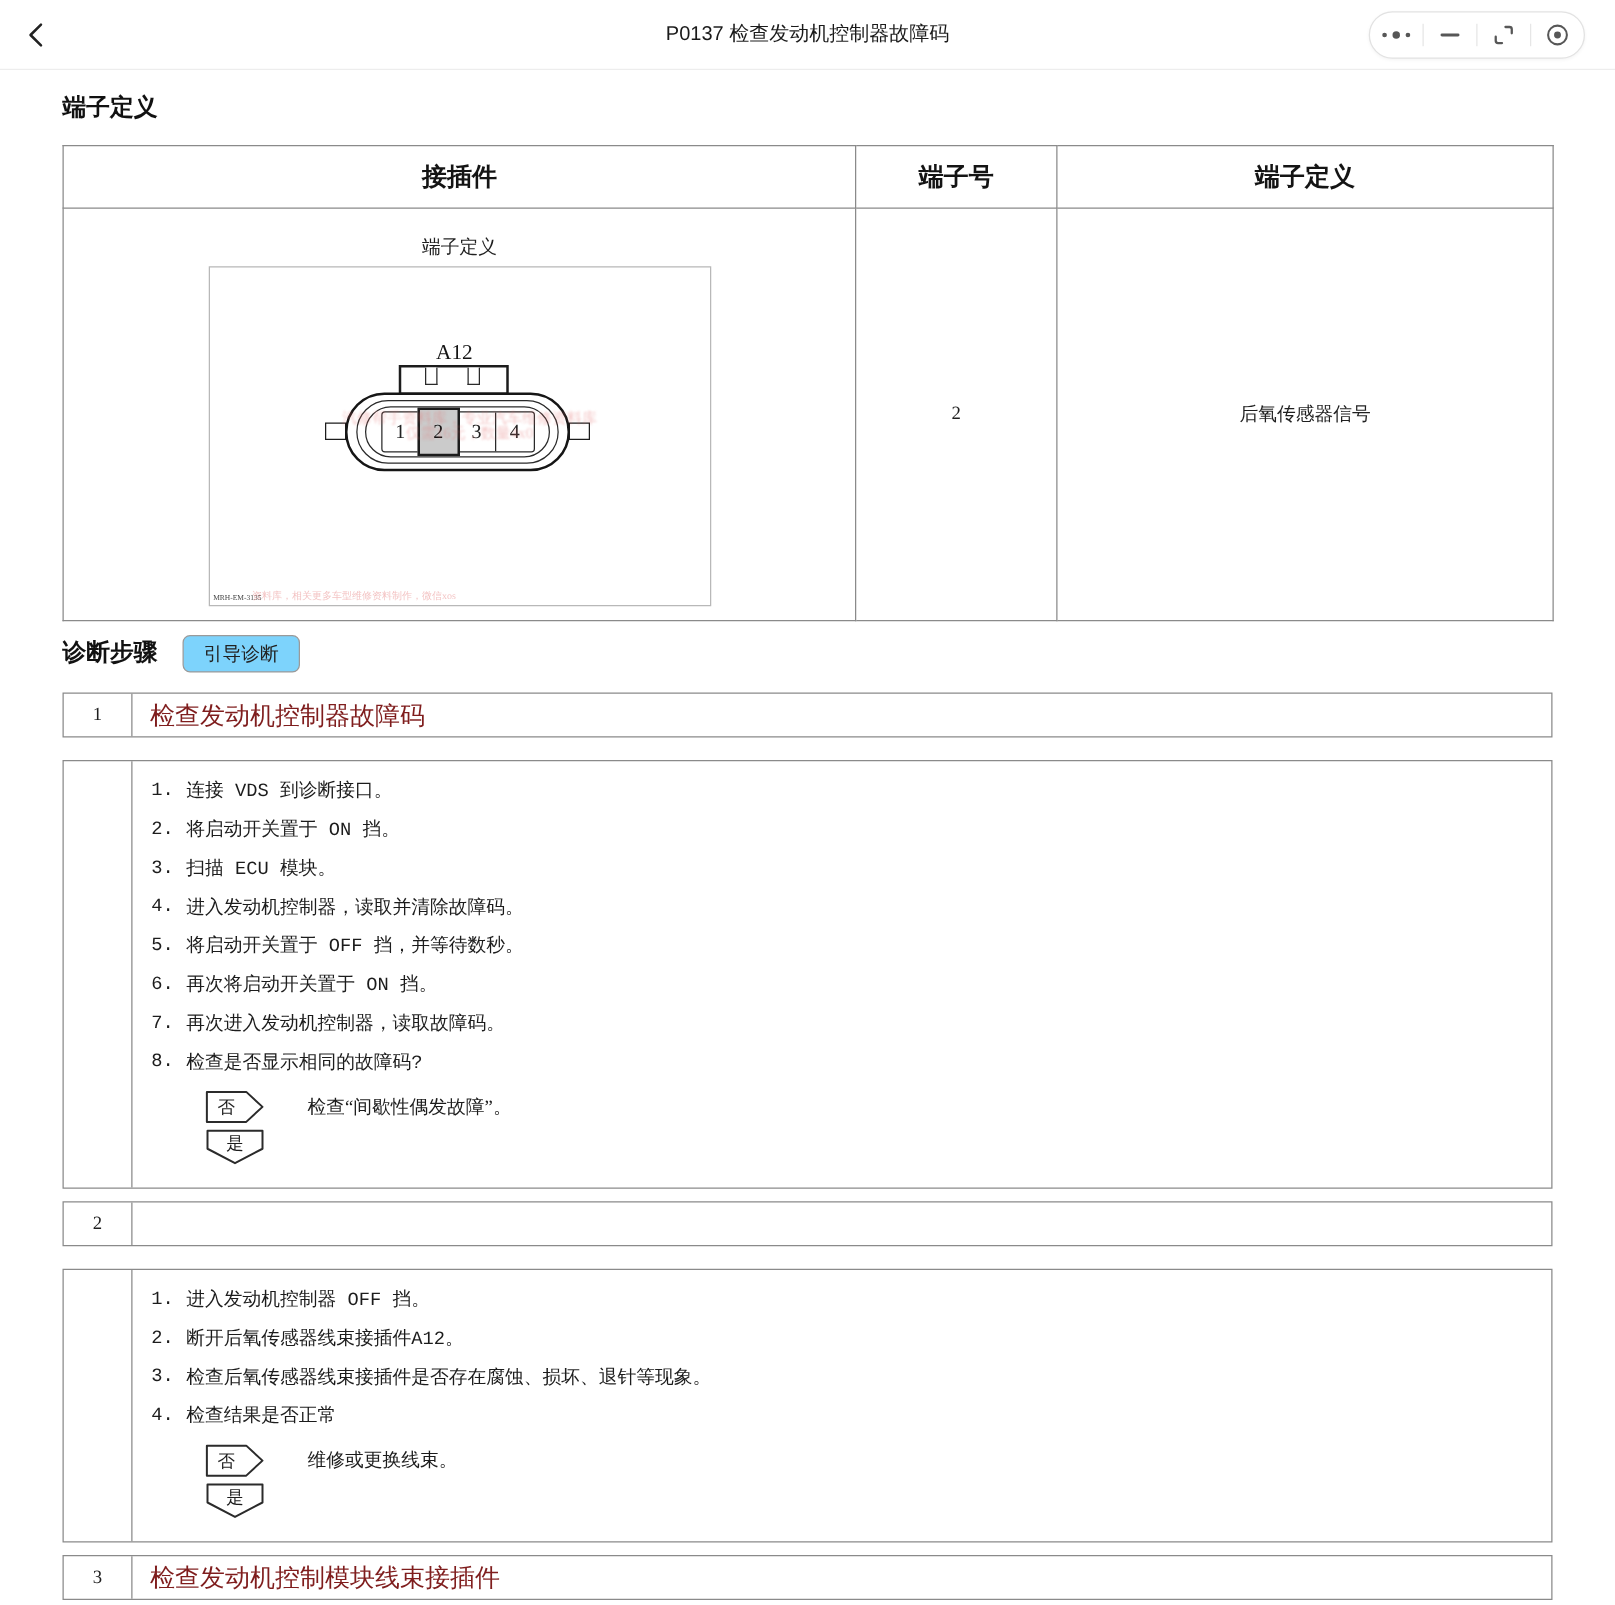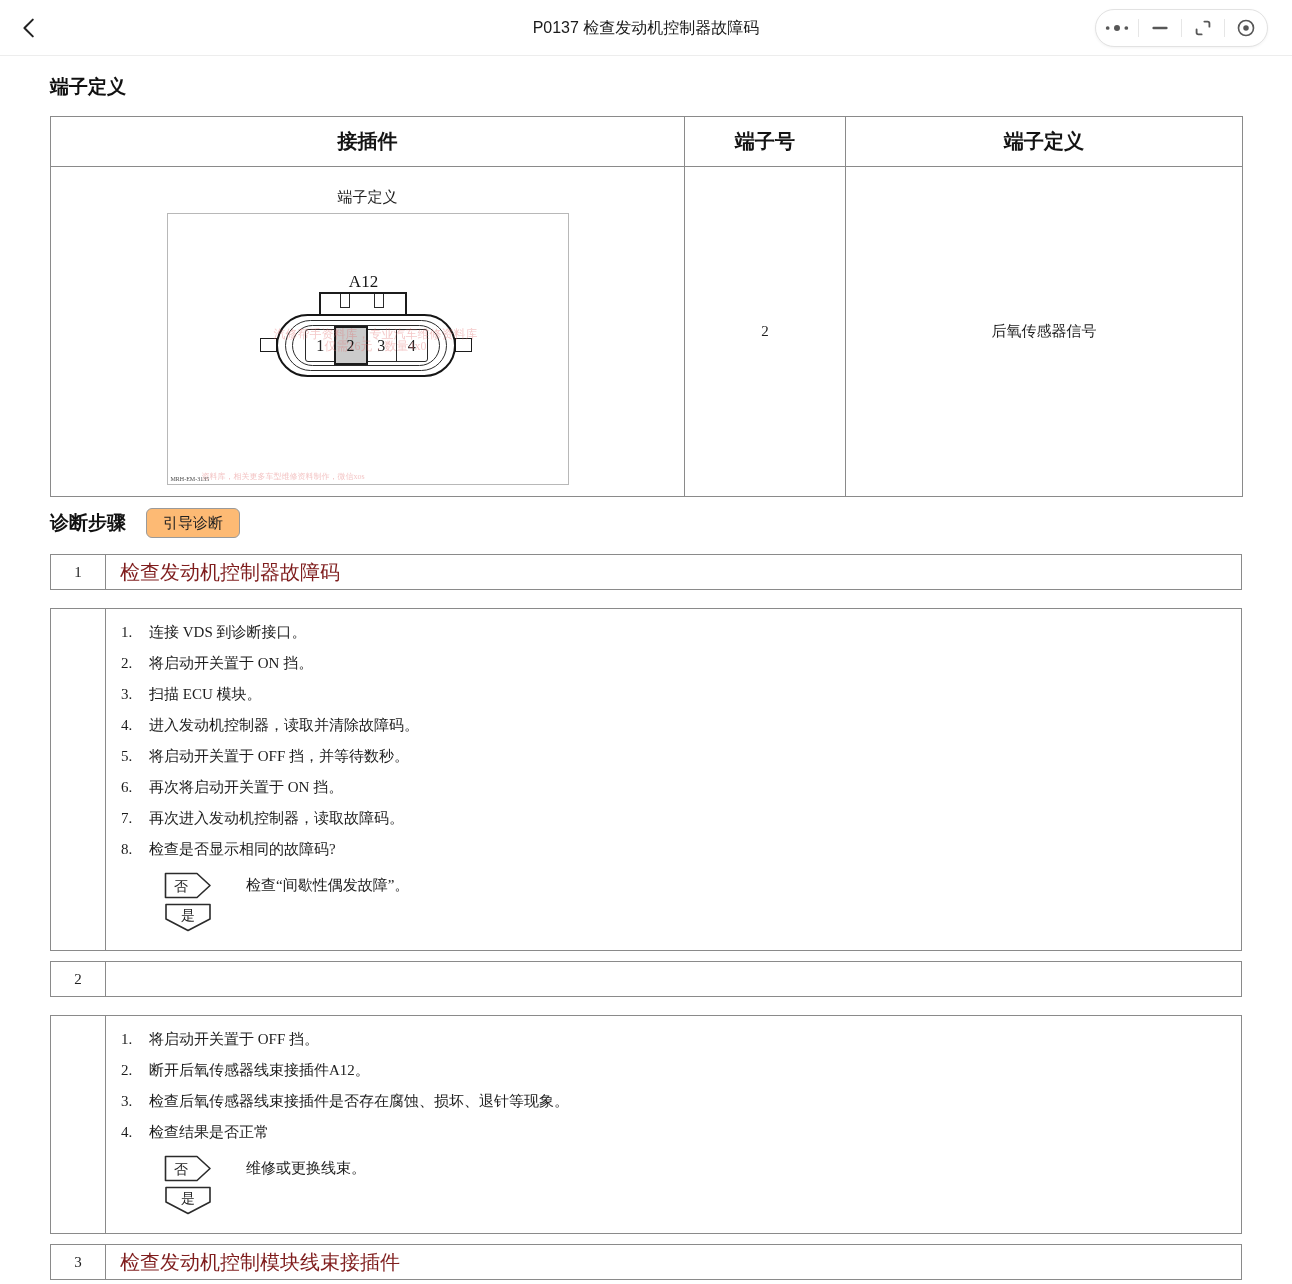--- a/index.html
+++ b/index.html
@@ -55,35 +55,35 @@
           display:flex; align-items:center; justify-content:center; font-size:16px; z-index:3; color:#111; }
   .wm-mid { left:58px; top:114px; width:300px; z-index:4; color:rgba(226,110,110,.38);
             font-size:12px; line-height:12px; filter:blur(.7px); white-space:nowrap; overflow:hidden; }
   .corner-code { left:3px; bottom:2px; font-size:6px; color:#4a4a4a; z-index:5; }
   .wm-bottom { left:34px; bottom:2px; font-size:8px; color:rgba(226,110,110,.42);
                filter:blur(.4px); white-space:nowrap; z-index:5; }
 
   
   .steps-head { display:flex; align-items:center; gap:20px; margin:11px 0 16px; }
   .steps-head .section-title { margin:0; }
-  .guide-btn { height:30px; padding:0 16px; background:#fdba74; border:1px solid #9a9a9a;
+  .guide-btn { height:30px; padding:0 16px; background:#7dd3fc; border:1px solid #9a9a9a;
                border-radius:6px; font-size:15px; color:#222; cursor:pointer;
                font-family:"Liberation Sans", sans-serif; }
   .step-row { display:flex; border:1px solid #8a8a8a; height:36px; }
   .step-row.gap { margin-top:10px; }
   .step-no { width:55px; border-right:1px solid #8a8a8a; display:flex; align-items:center; justify-content:center;
              font-family:"Liberation Serif","DejaVu Serif",serif; font-size:15px; }
   .step-title { flex:1; display:flex; align-items:center; padding-left:14px; font-size:20px; color:#7f1d1d; }
 
   .content-box { display:flex; border:1px solid #8a8a8a; margin-top:18px; }
   .box-gutter { width:55px; border-right:1px solid #8a8a8a; }
   .box-main { flex:1; padding:8px 20px 18px 15px;
               font-family:"Liberation Serif","DejaVu Serif",serif; }
   ol.diag-list { list-style:none; margin:0; padding:0; counter-reset:step; }
-  ol.diag-list li { counter-increment:step; display:flex; align-items:center; height:31px; font-size:15px; color:#1c1c1c; }
+  ol.diag-list li { counter-increment:step; display:flex; align-items:center; height:31px; font-size:15px; color:#1c1c1c;font-family:Liberation Mono, monospace; }
   ol.diag-list li::before { content:counter(step) "."; flex:0 0 28px; }
   .branch { display:flex; align-items:center; height:30px; margin-left:43px; }
   .branch.first { margin-top:5px; }
   .branch.second { margin-top:2px; }
   .branch-text { margin-left:34px; font-size:15px; color:#1c1c1c; }
   .flag-svg text { font-size:14px; fill:#1c1c1c; font-family:"Liberation Sans", sans-serif; }
 </style>
 </head>
 <body>
 
@@ -231,21 +231,21 @@
   </div>
 
   <div class="step-row gap">
     <div class="step-no">2</div>
   </div>
   <div class="content-box">
     <div class="box-gutter"></div>
     <div class="box-main">
       <ol class="diag-list">
         <li>
-            <span>将启动开关置于 OFF 挡。</span>
+            <span>进入发动机控制器 OFF 挡。</span>
           </li>
         <li>
             <span>断开后氧传感器线束接插件A12。</span>
           </li>
         <li>
             <span>检查后氧传感器线束接插件是否存在腐蚀、损坏、退针等现象。</span>
           </li>
         <li>
             <span>检查结果是否正常</span>
           </li>

